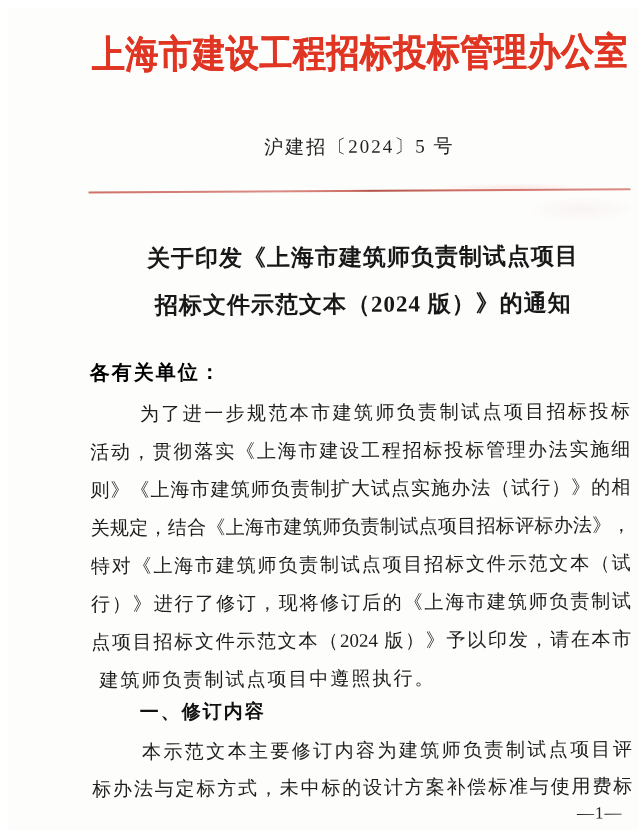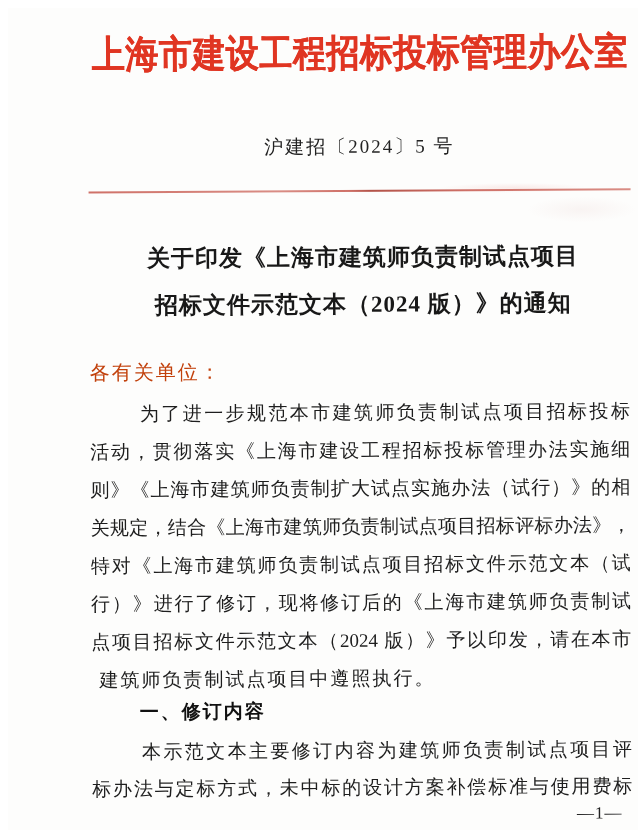--- a/index.html
+++ b/index.html
@@ -75,21 +75,22 @@
     line-height: 47px;
     letter-spacing: 1px;
     color: #181818;
   }
   .salutation {
     position: absolute;
     top: 350px;
     left: 82px;
     font-size: 20px;
     letter-spacing: 2px;
-    color: #c2410c;
+    color: #000000;
+    font-weight: bold;
   }
   .para1 {
     position: absolute;
     top: 386px;
     left: 82px;
     width: 540px;
   }
   .para2 {
     position: absolute;
     top: 724px;

